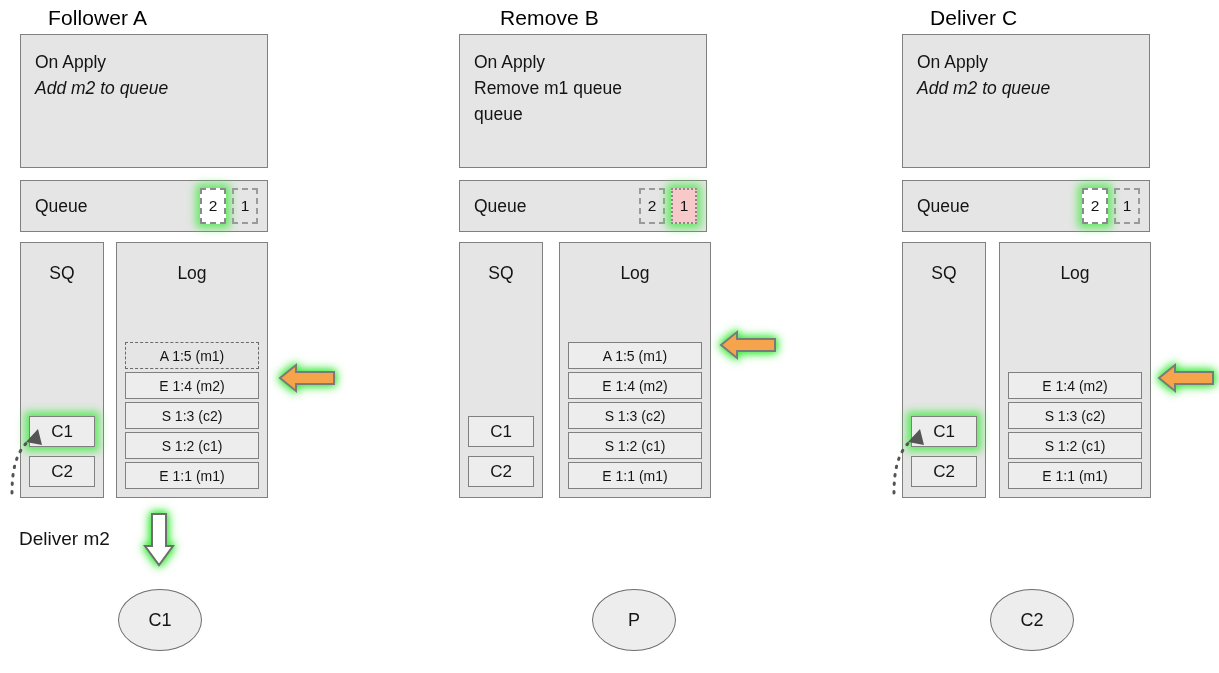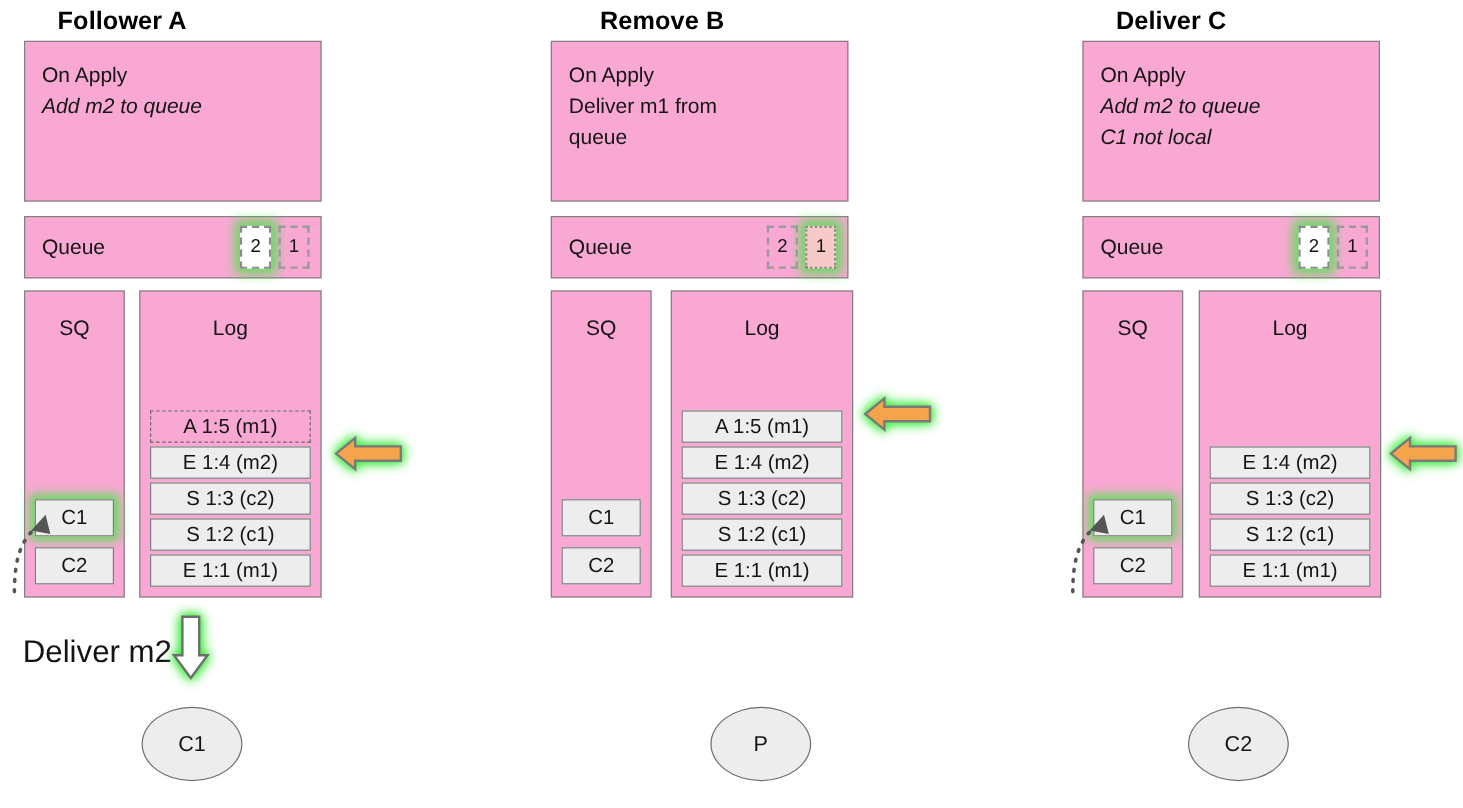--- a/index.html
+++ b/index.html
@@ -12,30 +12,30 @@
     font-family: "Liberation Sans", sans-serif;
     color: #1a1a1a;
     overflow: hidden;
   }
   .stage { position: absolute; left:0; top:0; width:1219px; height:673px; }
 
   
   .col-title {
     position: absolute;
     font-size: 21px;
-    font-weight: bold;
+    font-weight: normal;
     color: #000;
     letter-spacing: 0.1px;
     white-space: nowrap;
   }
 
   
   .panel {
     position: absolute;
-    background: #f9a8d4;
+    background: #e5e5e5;
     border: 1.5px solid #808080;
     box-sizing: border-box;
   }
 
   
   .onapply {
     padding: 14px 14px 0 14px;
   }
   .onapply .line {
     font-size: 17.5px;
@@ -98,21 +98,21 @@
     display: flex;
     flex-direction: column;
     gap: 3px;
   }
   .entry {
     height: 27px;
     box-sizing: border-box;
     background: #ededed;
     border: 1.5px solid #808080;
     display: flex; align-items: center; justify-content: center;
-    font-size: 17px;
+    font-size: 14px;
     color: #141414;
     white-space: nowrap;
   }
   .entry.dashed { border: 1.5px dashed #6a6a6a; background: transparent; }
 
   
   .sq-entries {
     position: absolute;
     left: 8px; right: 8px; bottom: 10px;
     display: flex; flex-direction: column; gap: 9px;
@@ -144,21 +144,21 @@
     filter: drop-shadow(0 0 5px rgba(60,235,60,0.95))
             drop-shadow(0 0 3px rgba(60,235,60,0.9));
   }
 
   
   .connector { position: absolute; }
 
   
   .deliver-label {
     position: absolute;
-    font-size: 26px;
+    font-size: 19px;
     color: #141414;
     white-space: nowrap;
   }
 
   
   .node {
     position: absolute;
     width: 84px; height: 62px;
     border-radius: 50%;
     background: #ededed;
@@ -225,21 +225,21 @@
   <div class="arrow-down" style="left:142px; top:512px;">
     <svg width="34" height="56" viewBox="0 0 34 56">
       <polygon points="10,2 24,2 24,34 31,34 17,53 3,34 10,34" fill="#ffffff" stroke="#6e6e6e" stroke-width="2" stroke-linejoin="miter"></polygon>
     </svg>
   </div>
 
   <div class="node" style="left:118px; top:589px;">C1</div>
 
   <div class="panel onapply" style="left:459px; top:34px; width:248px; height:134px;">
     <div class="line">On Apply</div>
-    <div class="line">Deliver m1 from</div>
+    <div class="line">Remove m1 queue</div>
     <div class="line">queue</div>
   </div>
 
   <div class="panel queuebox" style="left:459px; top:180px; width:248px; height:52px;">
     <div class="queue-label">Queue</div>
     <div class="queue-slots">
       <div class="qslot dashed">2</div>
       <div class="qslot glow-pink">1</div>
     </div>
   </div>
@@ -267,21 +267,20 @@
     <svg width="58" height="34" viewBox="0 0 58 34">
       <polygon points="2,17 18,4 18,11 56,11 56,23 18,23 18,30" fill="#f6a44b" stroke="#7a7a7a" stroke-width="2" stroke-linejoin="miter"></polygon>
     </svg>
   </div>
 
   <div class="node" style="left:592px; top:589px;">P</div>
 
   <div class="panel onapply" style="left:902px; top:34px; width:248px; height:134px;">
     <div class="line">On Apply</div>
     <div class="line em">Add m2 to queue</div>
-    <div class="line em">C1 not local</div>
   </div>
 
   <div class="panel queuebox" style="left:902px; top:180px; width:248px; height:52px;">
     <div class="queue-label">Queue</div>
     <div class="queue-slots">
       <div class="qslot glow">2</div>
       <div class="qslot dashed">1</div>
     </div>
   </div>
 

